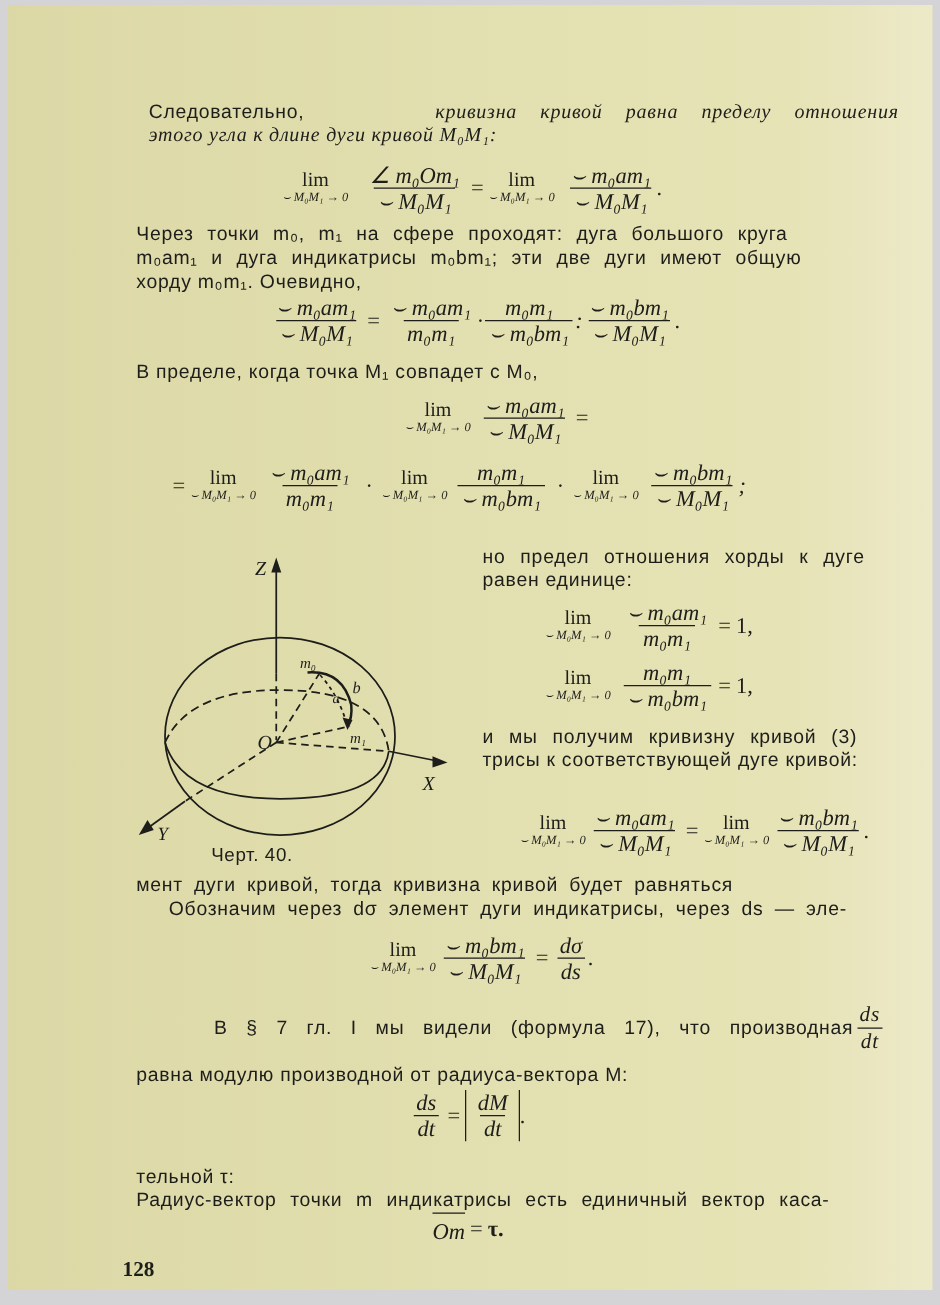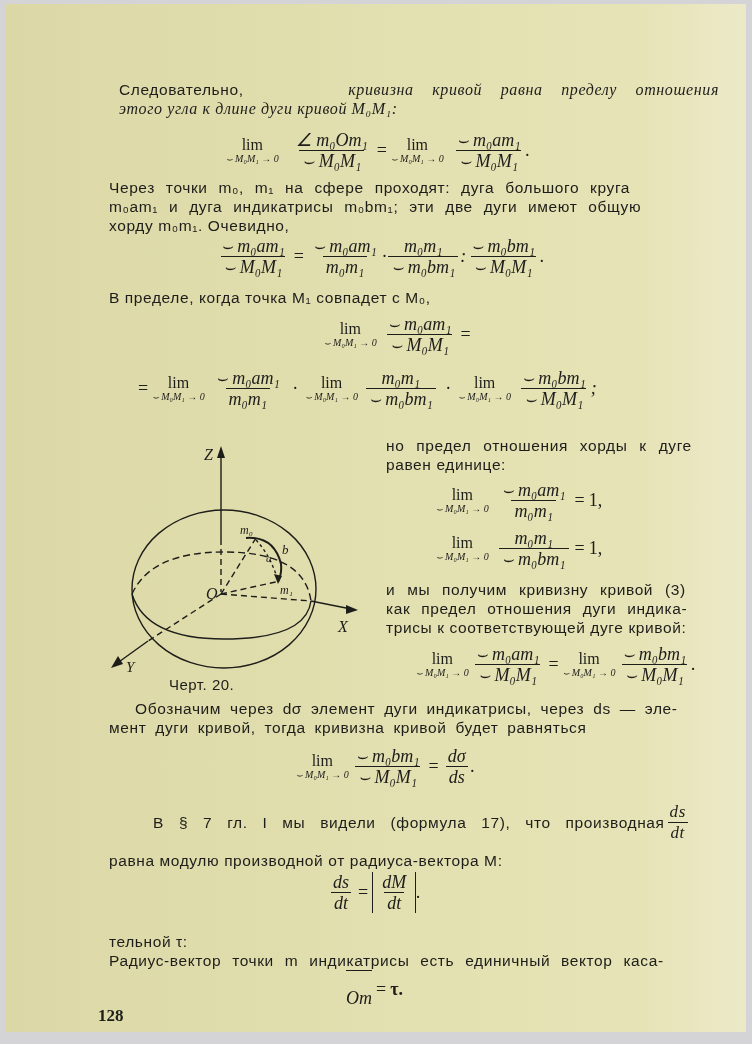--- a/index.html
+++ b/index.html
@@ -164,21 +164,21 @@
         <text x="232" y="188" font-size="16">X</text>
         <text x="20" y="228" font-size="15">Y</text>
         <text x="100" y="155" font-size="16">O</text>
         <text x="134" y="90" font-size="12">m₀</text>
         <text x="176" y="110" font-size="13">b</text>
         <text x="160" y="118" font-size="11">a</text>
         <text x="174" y="150" font-size="12">m₁</text>
       </g>
     </svg>
   </div>
-  <div class="abs caption" style="left:163px; top:672px;">Черт. 20.</div>
+  <div class="abs caption" style="left:163px; top:672px;">Черт. 40.</div>
 
   <div class="abs txt" style="left:380px; top:432px; width:326px;">
     <div style="word-spacing:7px;">но предел отношения хорды к дуге</div>
     <div>равен единице:</div>
   </div>
 
   <div class="abs row math" style="left:430px; top:476px;">
     <span class="lim">
         <span class="w">lim</span>
         <span class="sub">⌣ M₀M₁ → 0</span>
@@ -199,21 +199,20 @@
     <span class="frac" style="margin-left:10px;">
         <span class="n">m₀m₁</span>
         <span class="d">⌣ m₀bm₁</span>
       </span>
     <span class="eq">=</span>
       <span style="font-style:normal;">1,</span>
   </div>
 
   <div class="abs txt" style="left:380px; top:576px; width:326px;">
     <div style="word-spacing:7px;">и мы получим кривизну кривой (3)</div>
-    <div style="word-spacing:6px;">как предел отношения дуги индика-</div>
     <div>трисы к соответствующей дуге кривой:</div>
   </div>
 
   <div class="abs row math" style="left:410px; top:640px;">
     <span class="lim">
         <span class="w">lim</span>
         <span class="sub">⌣ M₀M₁ → 0</span>
       </span>
     <span class="frac" style="margin-left:4px;">
         <span class="n">⌣ m₀am₁</span>
@@ -225,43 +224,43 @@
         <span class="sub">⌣ M₀M₁ → 0</span>
       </span>
     <span class="frac" style="margin-left:4px;">
         <span class="n">⌣ m₀bm₁</span>
         <span class="d">⌣ M₀M₁</span>
       </span>
     <span>.</span>
   </div>
 
   <div class="abs txt" style="left:103px; top:695px; width:600px;">
+    <div style="word-spacing:4px;">мент дуги кривой, тогда кривизна кривой будет равняться</div>
     <div style="text-indent:26px; word-spacing:4px;">Обозначим через dσ элемент дуги индикатрисы, через ds — эле-</div>
-    <div style="word-spacing:4px;">мент дуги кривой, тогда кривизна кривой будет равняться</div>
   </div>
 
   <div class="abs row math" style="left:290px; top:742px;">
     <span class="lim">
         <span class="w">lim</span>
         <span class="sub">⌣ M₀M₁ → 0</span>
       </span>
     <span class="frac" style="margin-left:4px;">
         <span class="n">⌣ m₀bm₁</span>
         <span class="d">⌣ M₀M₁</span>
       </span>
     <span class="eq">=</span>
     <span class="frac">
         <span class="n">dσ</span>
         <span class="d">ds</span>
       </span>
     <span>.</span>
   </div>
 
   <div class="abs txt" style="left:103px; top:798px; width:600px;">
-    <div class="row" style="justify-content:center;">
+    <div class="row" style="justify-content:flex-end;">
       <span style="padding-left:26px; word-spacing:10px;">В § 7 гл. I мы видели (формула 17), что производная</span>
       <span class="frac math" style="font-size:17px;">
           <span class="n">ds</span>
           <span class="d">dt</span>
         </span>
     </div>
     <div style="margin-top:8px;">равна модулю производной от радиуса-вектора M:</div>
   </div>
 
   <div class="abs row math" style="left:322px; top:868px;">
@@ -278,19 +277,19 @@
       </span>
     <span>.</span>
   </div>
 
   <div class="abs txt" style="left:103px; top:928px; width:600px;">
     <div>тельной τ:</div>
     <div style="word-spacing:6px;">Радиус-вектор точки m индикатрисы есть единичный вектор каса-</div>
   </div>
 
   <div class="abs row math" style="left:340px; top:966px;">
-    <span style="border-top:1.4px solid #1d1d1a; padding-top:17px;">Om</span>
+    <span style="border-top:1.4px solid #1d1d1a; padding-top:4px;">Om</span>
     <span class="eq">=</span>
     <span style="font-style:normal; font-weight:bold;">τ.</span>
   </div>
 
   <div class="abs pageno" style="left:92px; top:1002px;">128</div>
 </div>
 
 </body></html>

